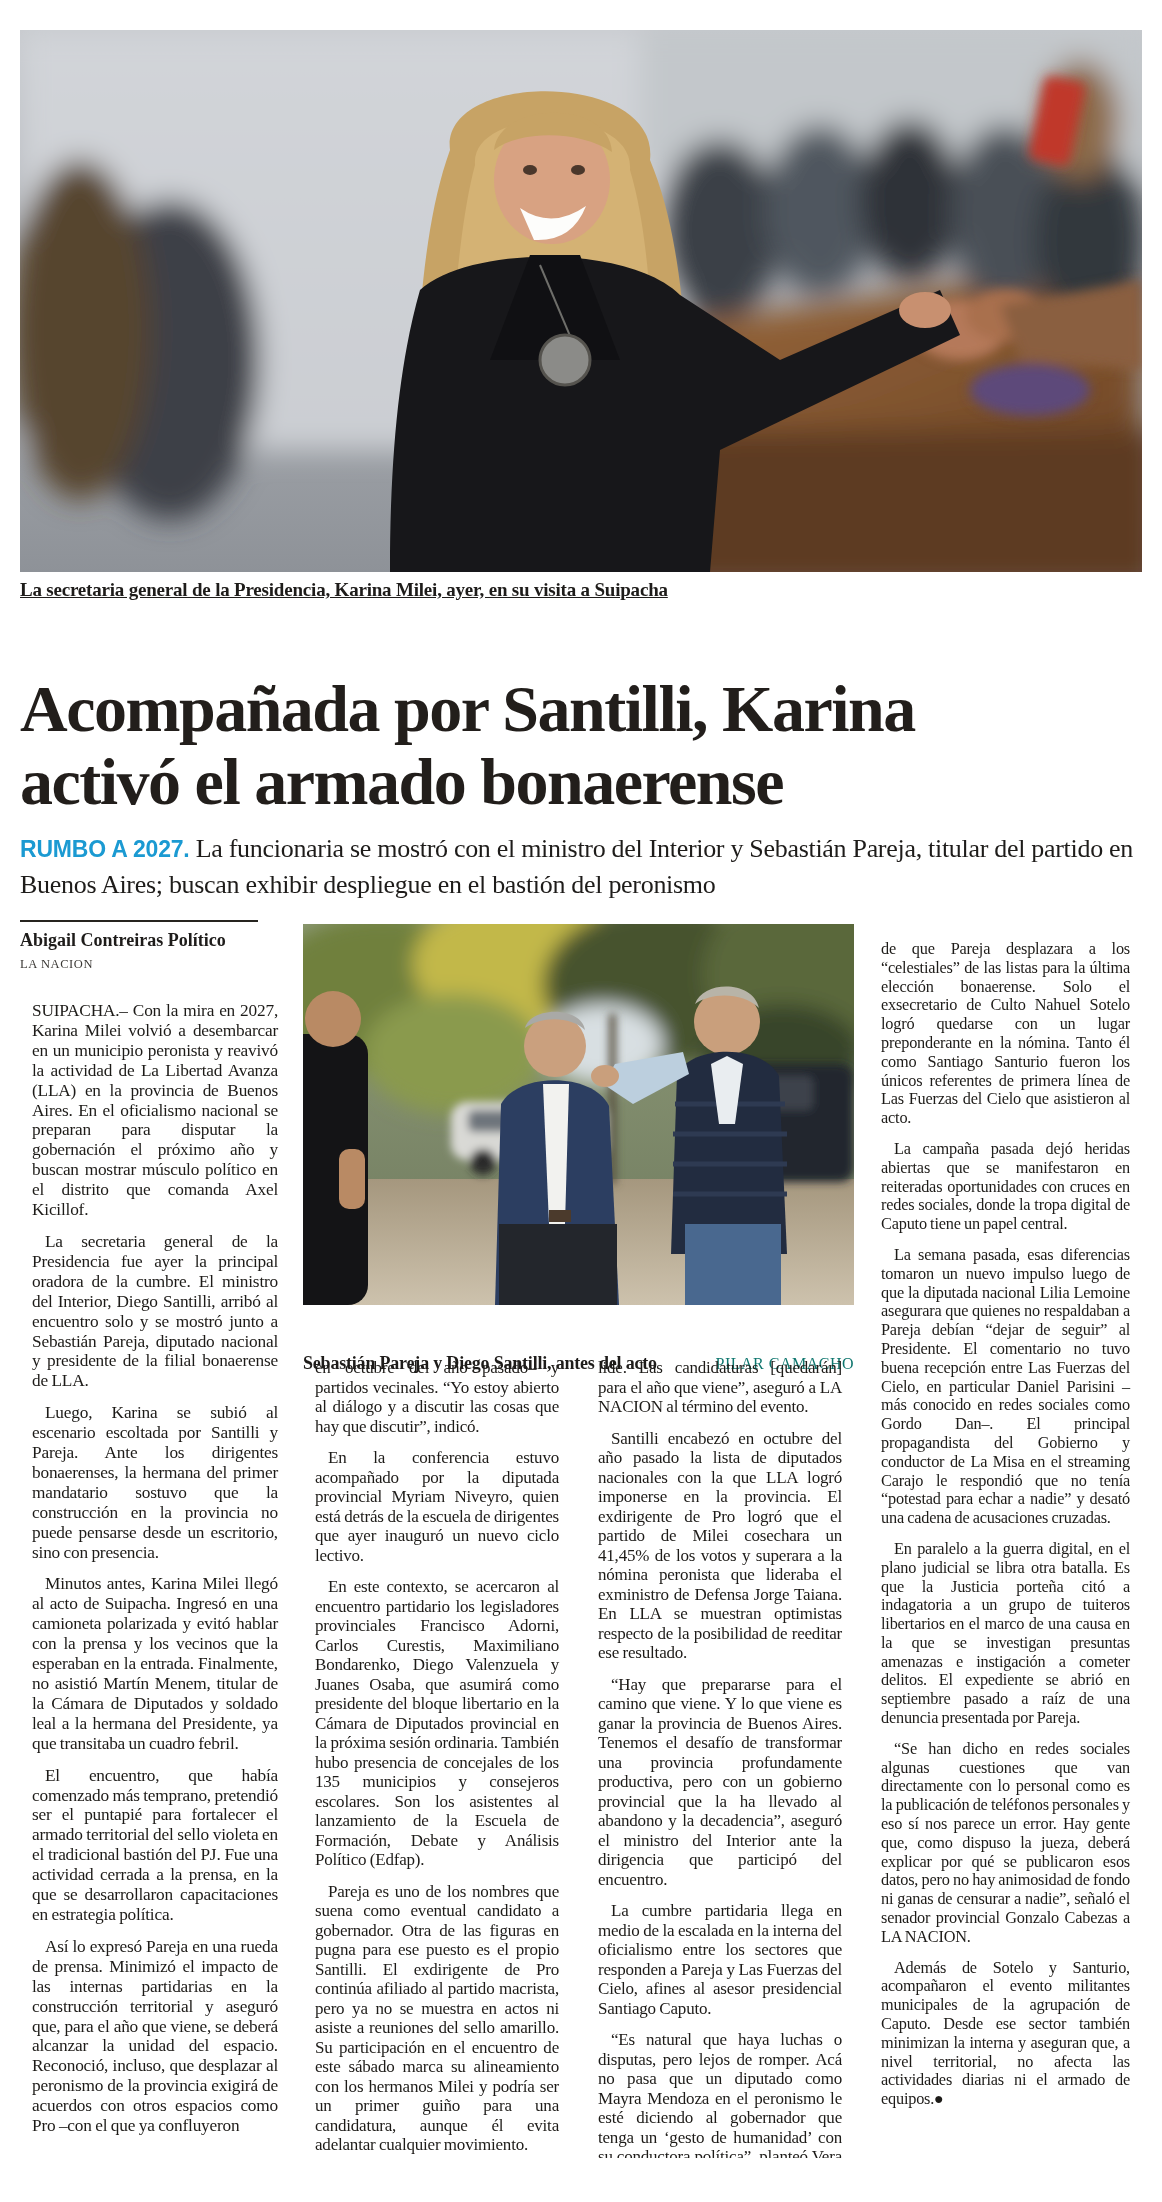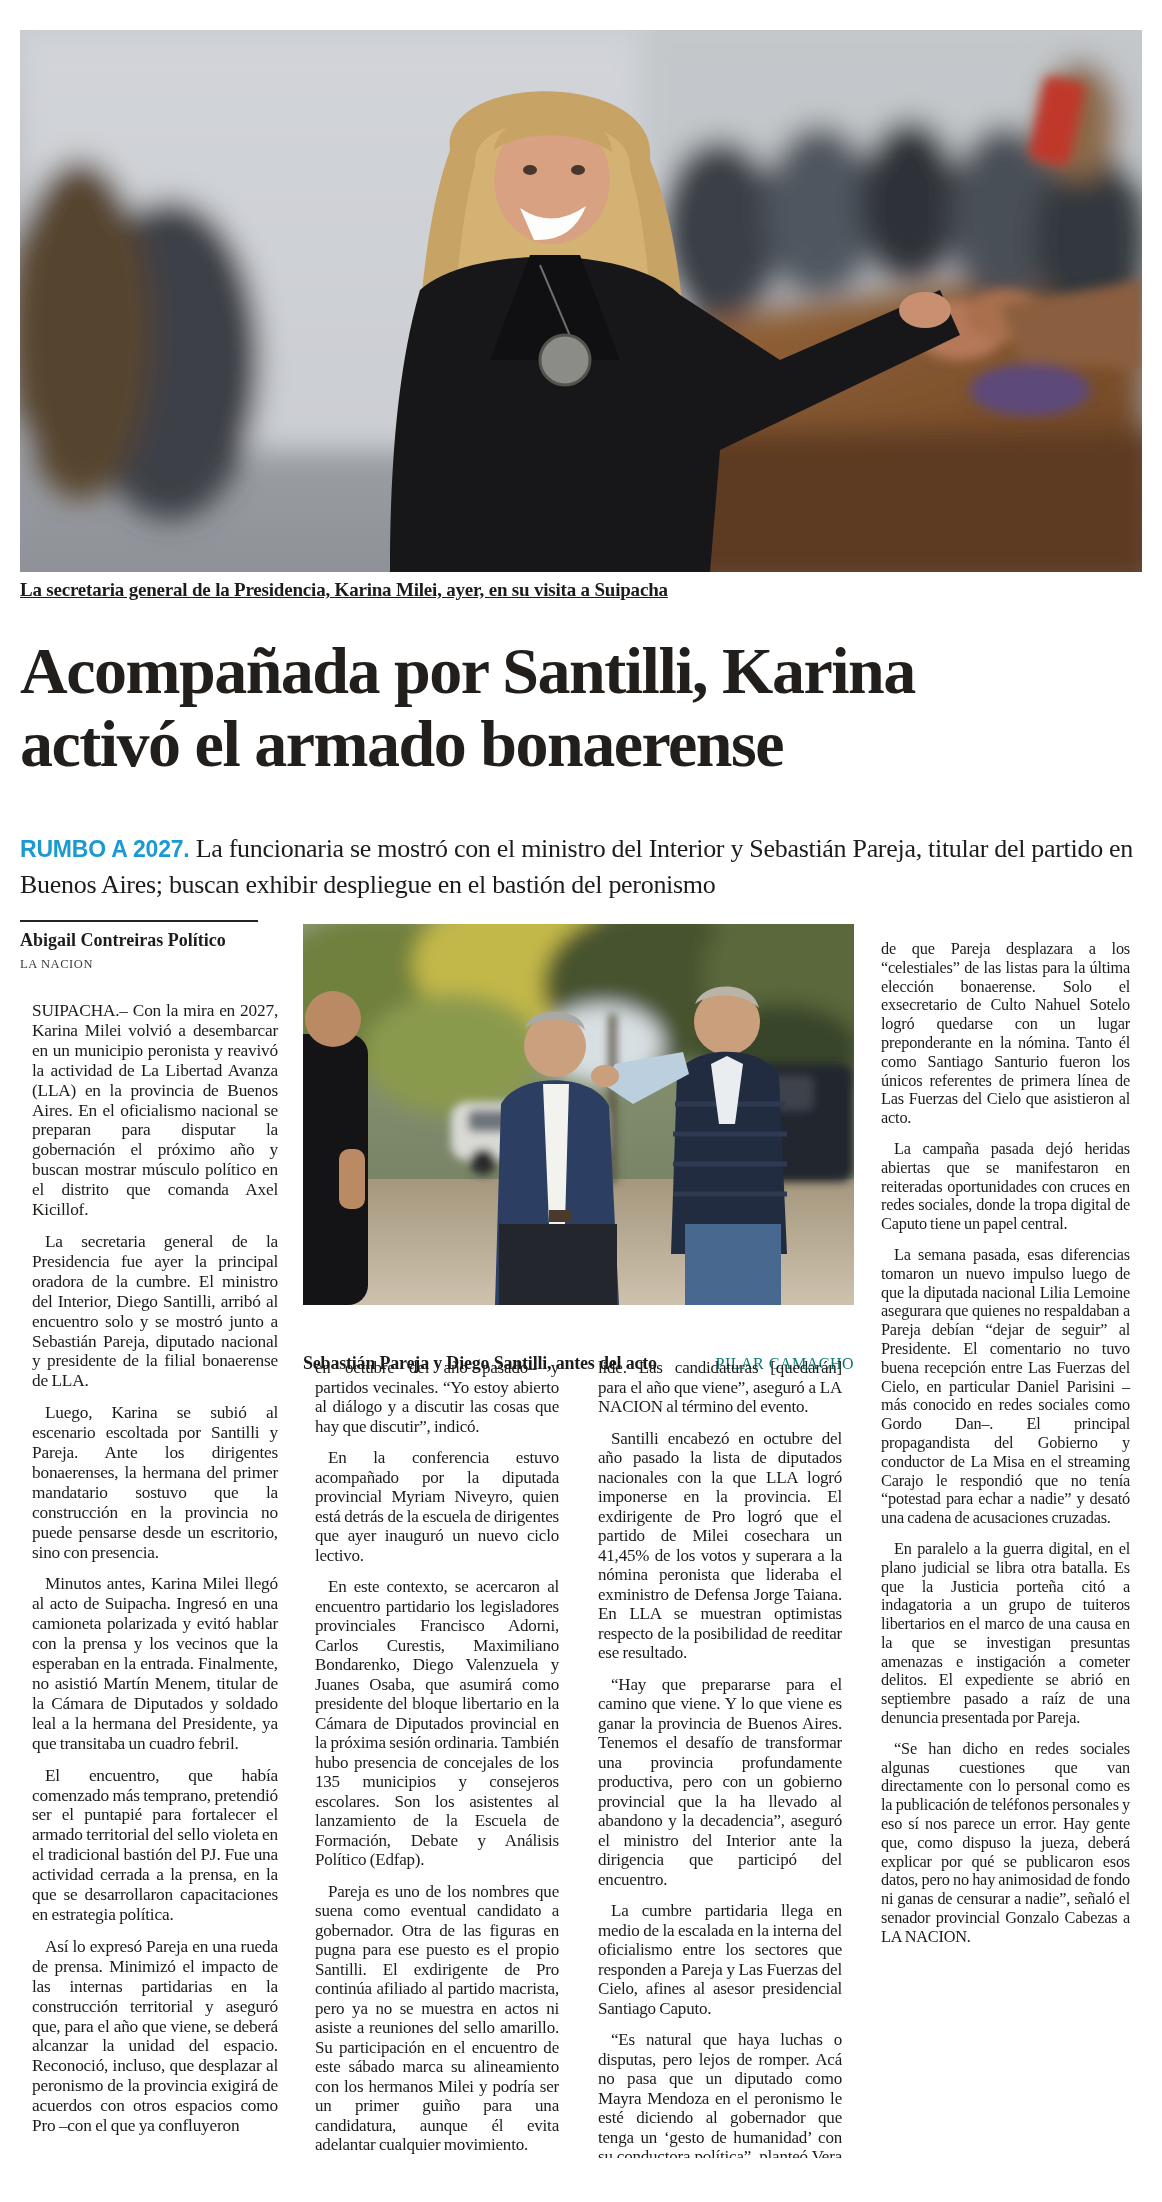--- a/index.html
+++ b/index.html
@@ -6,21 +6,21 @@
   .page{position:relative;width:1162px;height:2202px;background:#fff;overflow:hidden;
         font-family:"Liberation Serif",serif;color:#1d1b18;}
 
   .photo{position:absolute;overflow:hidden;background:#9aa0a8;}
   .photo svg{display:block;}
 
   #hero-photo{left:20px;top:30px;width:1122px;height:542px;}
   #hero-caption{position:absolute;left:20px;top:579px;width:1122px;
     font-size:19px;font-weight:700;color:#1e1c1a;letter-spacing:-0.2px;text-decoration:underline;}
 
-  #headline{position:absolute;left:20px;top:634px;width:1135px;
+  #headline{position:absolute;left:20px;top:672px;width:1135px;
     font-size:66px;line-height:73px;font-weight:700;letter-spacing:-1.5px;color:#221e1b;}
 
   #deck{position:absolute;left:20px;top:831px;width:1126px;
     font-size:26px;line-height:35px;color:#1e1c1a;letter-spacing:-0.3px;}
   #deck .kicker{font-family:"Liberation Sans",sans-serif;font-weight:700;
     font-size:23px;color:#1b9ad2;letter-spacing:-0.2px;}
 
   #byline-rule{position:absolute;left:20px;top:920px;width:238px;height:2px;background:#26241f;}
   #byline-author{position:absolute;left:20px;top:930px;font-size:18px;font-weight:700;color:#1e1c1a;}
   #byline-agency{position:absolute;left:20px;top:957px;font-size:12.5px;letter-spacing:0.6px;color:#3a3834;}
@@ -217,15 +217,16 @@
     <p>“Es natural que haya luchas o disputas, pero lejos de romper. Acá no pasa que un diputado como Mayra Mendoza en el peronismo le esté diciendo al gobernador que tenga un ‘gesto de humanidad’ con su conductora política”, planteó Vera a LA NACION.</p>
     <p>La batalla entre ambos grupos de LLA se activó el año pasado luego</p>
   </div>
 
   <div class="bodycol" id="col4">
     <p>de que Pareja desplazara a los “celestiales” de las listas para la última elección bonaerense. Solo el exsecretario de Culto Nahuel Sotelo logró quedarse con un lugar preponderante en la nómina. Tanto él como Santiago Santurio fueron los únicos referentes de primera línea de Las Fuerzas del Cielo que asistieron al acto.</p>
     <p>La campaña pasada dejó heridas abiertas que se manifestaron en reiteradas oportunidades con cruces en redes sociales, donde la tropa digital de Caputo tiene un papel central.</p>
     <p>La semana pasada, esas diferencias tomaron un nuevo impulso luego de que la diputada nacional Lilia Lemoine asegurara que quienes no respaldaban a Pareja debían “dejar de seguir” al Presidente. El comentario no tuvo buena recepción entre Las Fuerzas del Cielo, en particular Daniel Parisini –más conocido en redes sociales como Gordo Dan–. El principal propagandista del Gobierno y conductor de La Misa en el streaming Carajo le respondió que no tenía “potestad para echar a nadie” y desató una cadena de acusaciones cruzadas.</p>
     <p>En paralelo a la guerra digital, en el plano judicial se libra otra batalla. Es que la Justicia porteña citó a indagatoria a un grupo de tuiteros libertarios en el marco de una causa en la que se investigan presuntas amenazas e instigación a cometer delitos. El expediente se abrió en septiembre pasado a raíz de una denuncia presentada por Pareja.</p>
     <p>“Se han dicho en redes sociales algunas cuestiones que van directamente con lo personal como es la publicación de teléfonos personales y eso sí nos parece un error. Hay gente que, como dispuso la jueza, deberá explicar por qué se publicaron esos datos, pero no hay animosidad de fondo ni ganas de censurar a nadie”, señaló el senador provincial Gonzalo Cabezas a LA NACION.</p>
+    <p>Además de Sotelo y Santurio, acompañaron el evento militantes municipales de la agrupación de Caputo. Desde ese sector también minimizan la interna y aseguran que, a nivel territorial, no afecta las actividades diarias ni el armado de equipos.●</p>
   </div>
 
 </div>
 
 </body></html>

